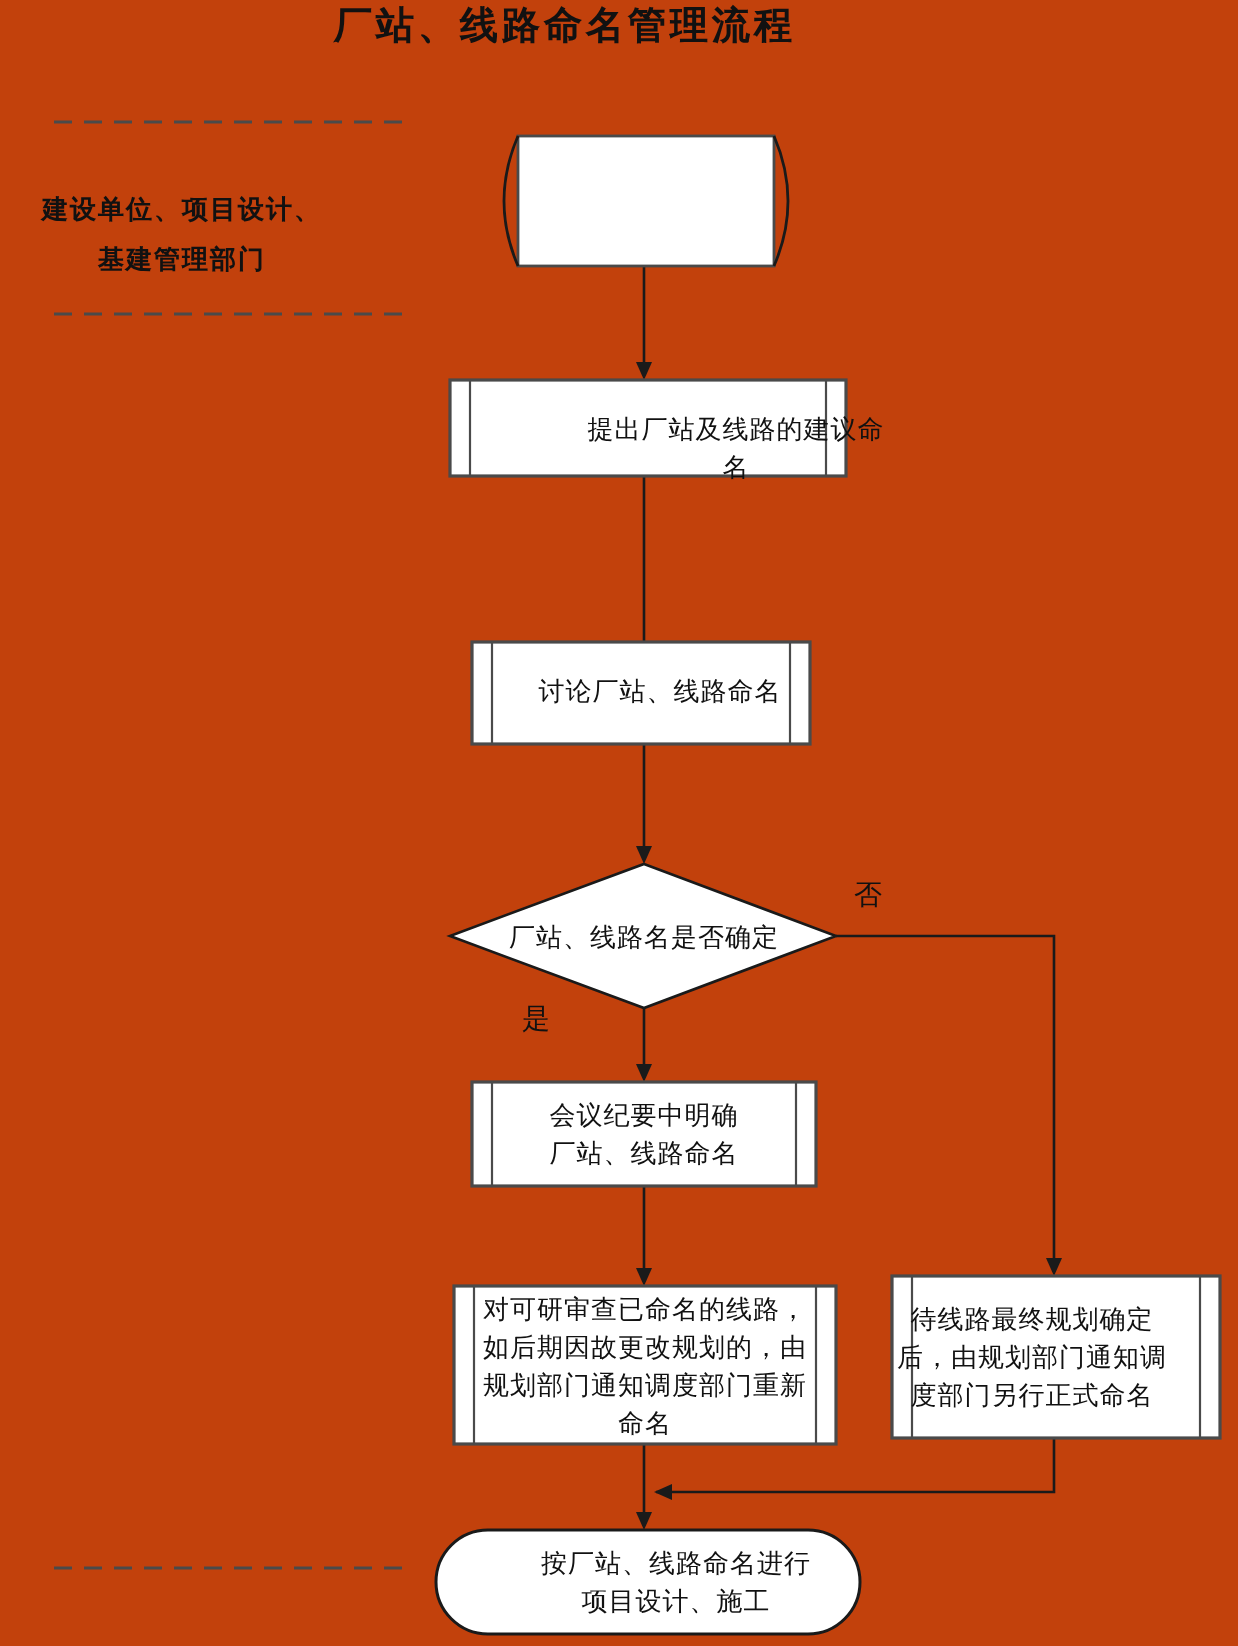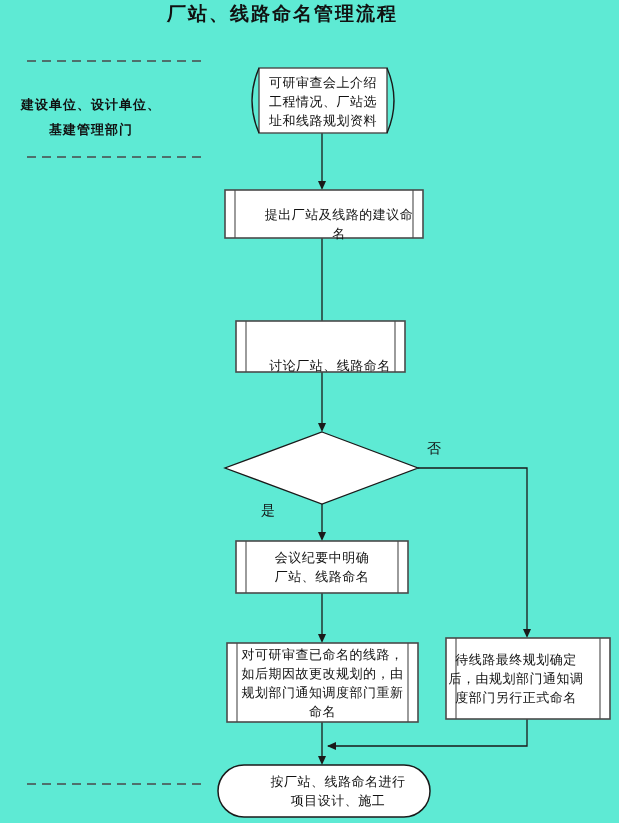--- a/index.html
+++ b/index.html
@@ -1,20 +1,20 @@
 <!DOCTYPE html>
 <html><head>
 <meta charset="utf-8">
 <style>
   html,body{margin:0;padding:0;background:#ffffff;}
   #canvas{
     position:relative;
     width:619px;
     height:823px;
-    background:#5eead4;
+    background:#c2410c;
     font-family:"Liberation Serif", serif;
     color:#1a1a1a;
     overflow:hidden;
   }
   #shapes{position:absolute;left:0;top:0;z-index:0;}
   .txt{
     position:absolute;
     z-index:1;
     text-align:center;
     white-space:pre-line;
@@ -112,32 +112,30 @@
       <rect x="446" y="638" width="164" height="81" fill="#ffffff" stroke="#4a4a4a" stroke-width="1.6"></rect>
       <line x1="456" y1="638" x2="456" y2="719" stroke="#4a4a4a" stroke-width="1.1"></line>
       <line x1="600" y1="638" x2="600" y2="719" stroke="#4a4a4a" stroke-width="1.1"></line>
     </g>
 
     <rect x="218" y="765" width="212" height="52" rx="26" ry="26" fill="#ffffff" stroke="#1a1a1a" stroke-width="1.5"></rect>
   </svg>
 
   <div class="txt page-title" style="left:130px; top:3px; width:305px;">厂站、线路命名管理流程</div>
 
-  <div class="txt lane-label" style="left:0px; top:92px; width:182px; line-height:25px;">建设单位、设计单位、
+  <div class="txt lane-label" style="left:0px; top:92px; width:182px; line-height:25px;">建设单位、项目设计、
 基建管理部门</div>
 
 
-  <div class="txt" style="left:259px; top:73px; width:128px;">可研审查会上介绍
-工程情况、厂站选
-址和线路规划资料</div>
 
-  <div class="txt" style="left:212px; top:205px; width:160px;padding-left:47px;">提出厂站及线路的建议命名</div>
+  <div class="txt" style="left:241px; top:205px; width:160px;padding-left:47px;">提出厂站及线路的建议命名</div>
 
-  <div class="txt" style="left:236px; top:356px; width:188px;">讨论厂站、线路命名</div>
+  <div class="txt" style="left:236px; top:337px; width:188px;font-family:Liberation Mono, monospace;">讨论厂站、线路命名</div>
 
+  <div class="txt" style="left:225px; top:459px; width:194px;">厂站、线路名是否确定</div>
 
   <div class="txt" style="left:236px; top:548px; width:172px;">会议纪要中明确
 厂站、线路命名</div>
 
   <div class="txt" style="left:231px; top:645px; width:183px;text-align:center;">对可研审查已命名的线路，
 如后期因故更改规划的，由
 规划部门通知调度部门重新
 命名</div>
 
   <div class="txt" style="left:446px; top:650px; width:140px;">待线路最终规划确定

